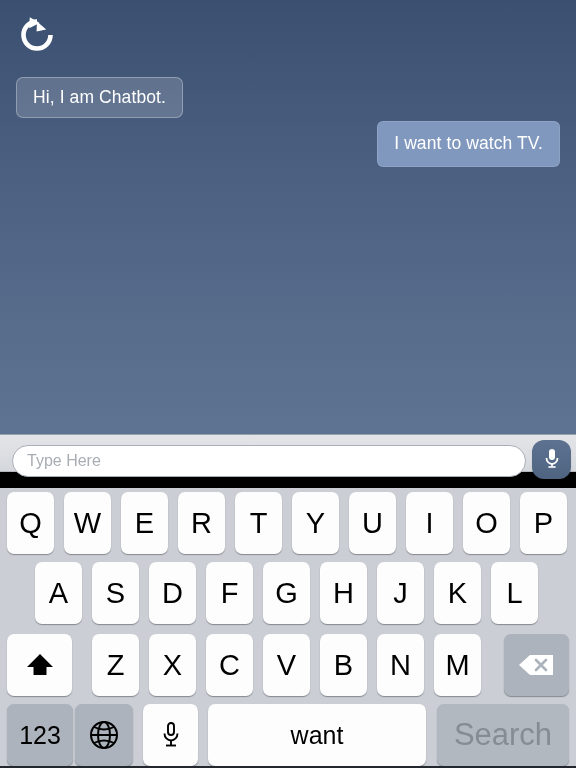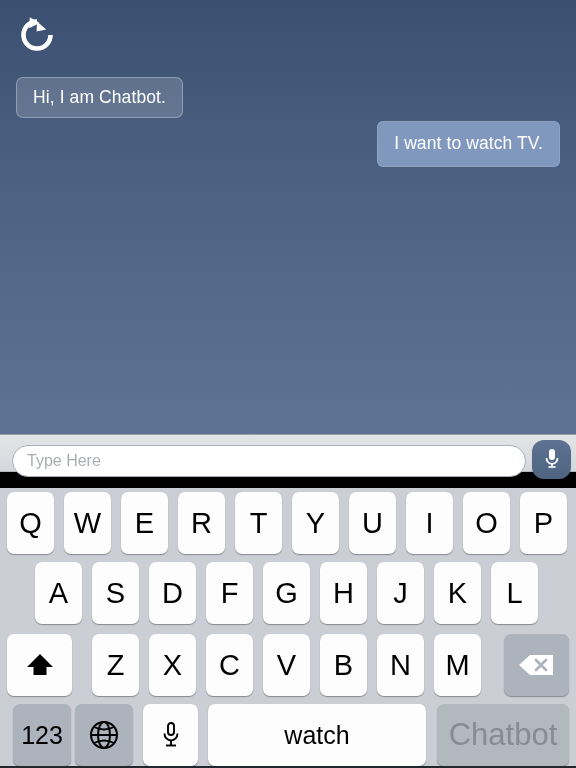--- a/index.html
+++ b/index.html
@@ -316,21 +316,21 @@
         <span>
           <svg width="40" height="28" viewBox="0 0 40 28">
             <path d="M13 4 L36 4 L36 24 L13 24 L2 14 Z" fill="#ffffff"></path>
             <path d="M19 9 L29 19 M29 9 L19 19" stroke="#adb3bc" stroke-width="2.6" stroke-linecap="round"></path>
           </svg>
         </span>
       </div>
     </div>
 
     <div class="krow krow-4">
-      <div class="key key-dark" style="left:13px;width:58px;font-size:25px;text-align:right;">
+      <div class="key key-dark" style="left:7px;width:66px;font-size:25px;text-align:right;">
         <span>123</span>
       </div>
       <div class="key key-dark" style="left:75px;width:58px;">
         <span>
           <svg width="34" height="34" viewBox="0 0 34 34">
             <circle cx="17" cy="17" r="13" fill="none" stroke="#000" stroke-width="2"></circle>
             <ellipse cx="17" cy="17" rx="6" ry="13" fill="none" stroke="#000" stroke-width="2"></ellipse>
             <line x1="4" y1="17" x2="30" y2="17" stroke="#000" stroke-width="2"></line>
             <path d="M7 9 Q17 14 27 9" fill="none" stroke="#000" stroke-width="1.8"></path>
             <path d="M7 25 Q17 20 27 25" fill="none" stroke="#000" stroke-width="1.8"></path>
@@ -341,22 +341,22 @@
         <span>
           <svg width="24" height="30" viewBox="0 0 24 30">
             <rect x="9" y="3" width="6" height="12" rx="3" fill="none" stroke="#000" stroke-width="1.9"></rect>
             <path d="M5.5 13.5 A6.5 7 0 0 0 18.5 13.5" fill="none" stroke="#000" stroke-width="1.9"></path>
             <line x1="12" y1="20.5" x2="12" y2="25" stroke="#000" stroke-width="1.9"></line>
             <line x1="7" y1="25.5" x2="17" y2="25.5" stroke="#000" stroke-width="1.9"></line>
           </svg>
         </span>
       </div>
       <div class="key key-light key-space" style="left:208px;width:218px;">
-        <span>watch</span>
+        <span>want</span>
       </div>
       <div class="key key-search" style="left:437px;width:132px;">
-        <span>Chatbot</span>
+        <span>Search</span>
       </div>
     </div>
   </div>
 
   <div class="bottom-line"></div>
 </div>
 
 </body></html>

